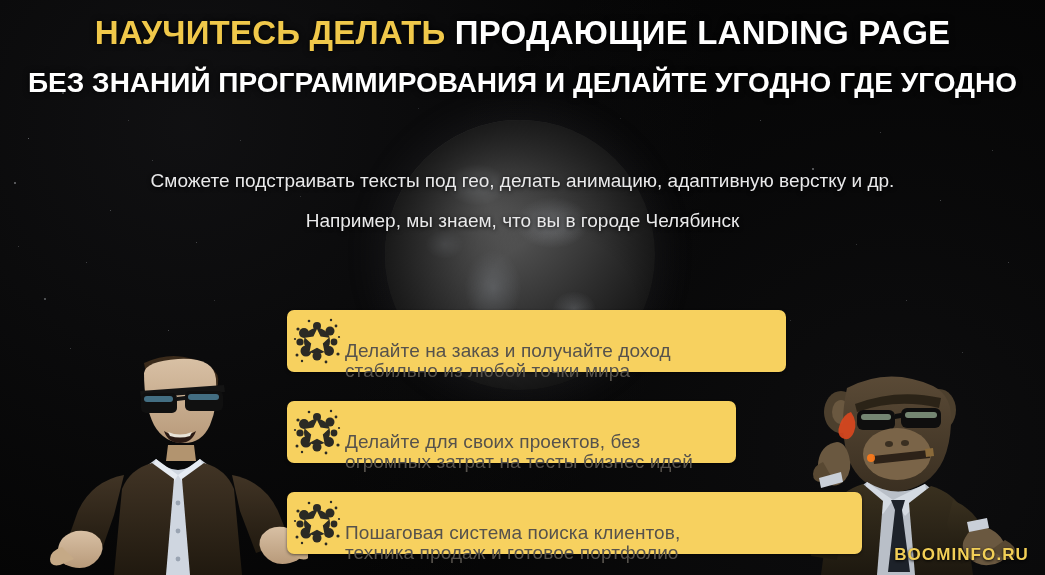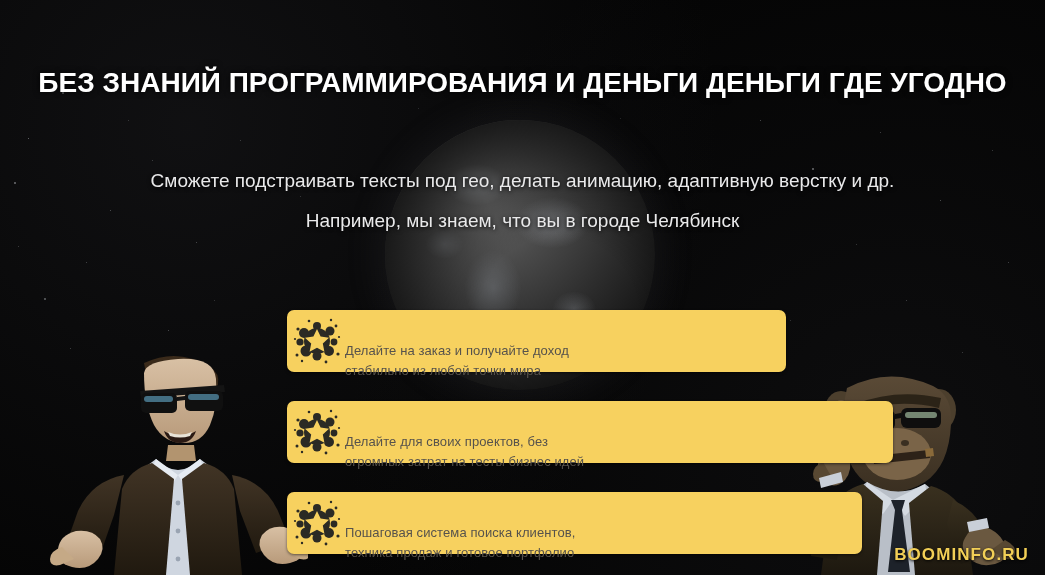--- a/index.html
+++ b/index.html
@@ -130,35 +130,35 @@
     background: #f7d15f;
     border-radius: 7px;
     height: 62px;
     margin-bottom: 29px;
     display: flex;
     align-items: center;
     box-shadow: 0 1px 3px rgba(0,0,0,0.55);
   }
   .bullet:last-child { margin-bottom: 0; }
   .bullet-w1 { width: 499px; }
-  .bullet-w2 { width: 606px; border-radius: 7px; }
+  .bullet-w2 { width: 449px; border-radius: 7px; }
   .bullet-w3 { width: 575px; }
 
   .splat {
     position: relative;
     flex: 0 0 auto;
     width: 48px;
     height: 48px;
     margin-left: 6px;
     margin-right: 4px;
   }
   .splat svg { display: block; }
 
   .bullet-text {
-    font-size: 13px;
+    font-size: 19px;
     line-height: 20.5px;
     color: #56524c;
     letter-spacing: 0.1px;
     white-space: pre-line;
     padding-right: 10px;
     margin-top: 40px;
   }
 
   
   .char {
@@ -216,21 +216,24 @@
     <span class="star" style="left:960px;top:96px;opacity:.28"></span>
     <span class="star" style="left:418px;top:108px;opacity:.22"></span>
     <span class="star" style="left:620px;top:118px;opacity:.2"></span>
   </div>
 
   <div class="globe-wrap">
     <div class="globe"></div>
     <div class="globe-shadow"></div>
   </div>
 
-  <div class="headline-2">БЕЗ ЗНАНИЙ ПРОГРАММИРОВАНИЯ И ДЕНЬГИ ДЕНЬГИ ГДЕ УГОДНО</div>
+  <div class="headline">
+    <span class="gold">НАУЧИТЕСЬ ДЕЛАТЬ </span><span>ПРОДАЮЩИЕ LANDING PAGE</span>
+  </div>
+  <div class="headline-2">БЕЗ ЗНАНИЙ ПРОГРАММИРОВАНИЯ И ДЕЛАЙТЕ УГОДНО ГДЕ УГОДНО</div>
 
   <div class="sub sub-1">Сможете подстраивать тексты под гео, делать анимацию, адаптивную верстку и др.</div>
   <div class="sub sub-2">Например, мы знаем, что вы в городе Челябинск</div>
 
   <div class="char char-left">
     <svg viewBox="0 0 260 230" width="260" height="230">
       <defs>
         <linearGradient id="suitL" x1="0" y1="0" x2="0" y2="1">
           <stop offset="0%" stop-color="#413425"></stop>
           <stop offset="100%" stop-color="#20190f"></stop>

